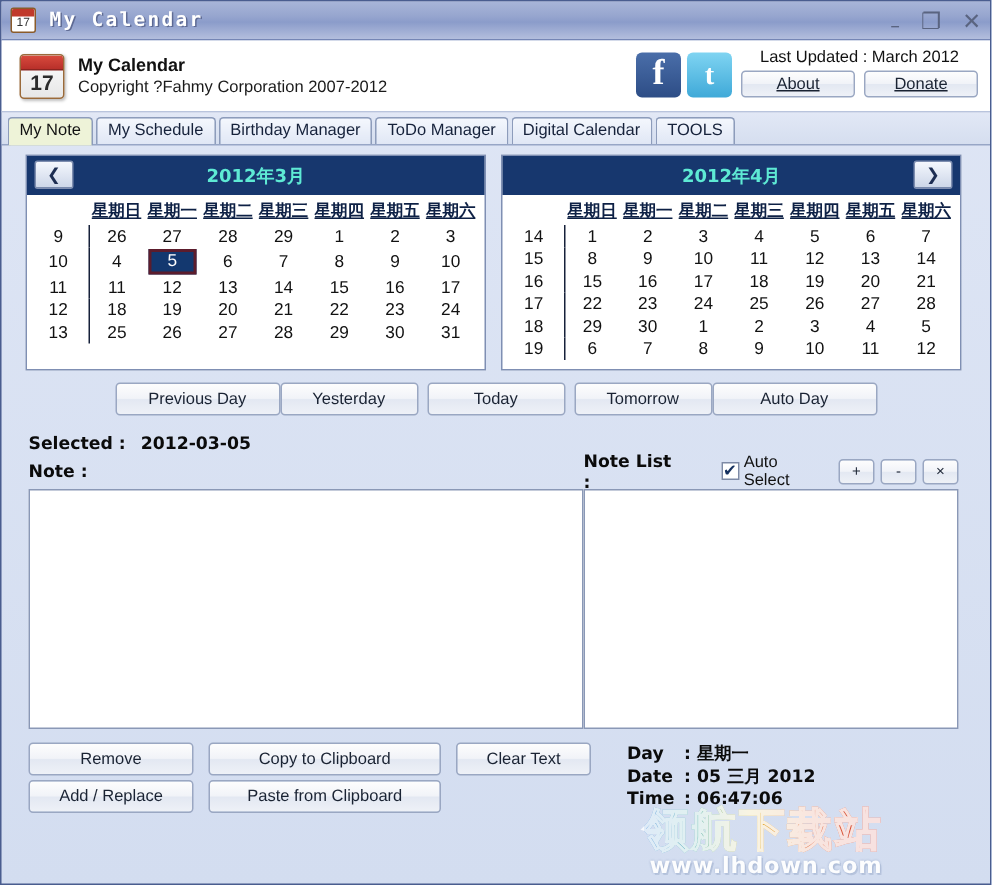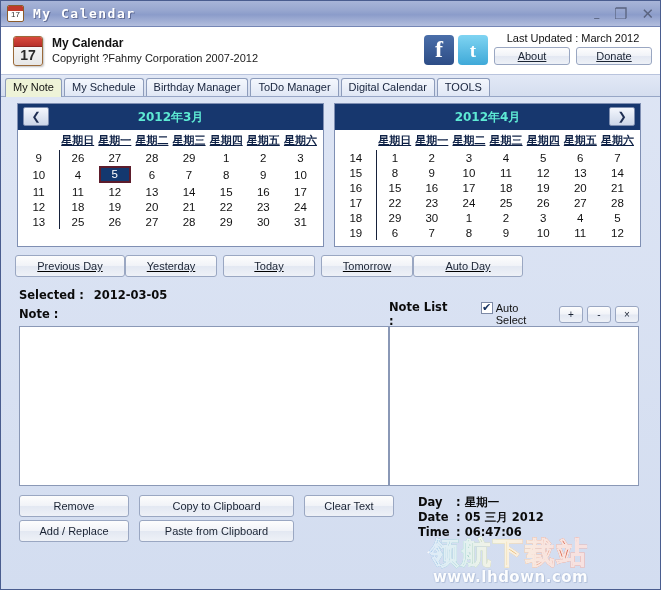--- a/index.html
+++ b/index.html
@@ -226,22 +226,21 @@
     background: #13386f;
     border: 2px solid #5c1c2c;
     color: #ffffff;
     padding: 0px 11px;
     line-height: 13px;
   }
 
   
   .daynav {
     display: flex; margin: 8px 14px 0 14px;
-    justify-content: flex-start;
-    text-decoration: underline;
+    justify-content: center;
   }
   .daynav .btn { width: 110px; padding: 4px 0; font-size: 11px; }
   .daynav .mid { display: flex; gap: 6px; }
   .daynav .mid .btn { width: 92px; }
 
   .selrow {
     display: flex; align-items: center;
     margin: 8px 14px 0 18px;
     height: 20px;
   }
@@ -271,21 +270,21 @@
     display: flex; flex-direction: column;
     align-items: center; justify-content: center;
     font-size: 6px; line-height: 6px; color: #23406e;
   }
 
   
   .panes { display: flex; margin: 0 12px 0 18px; gap: 0; }
   .pane-left { width: 370px; }
   .pane-right { width: 250px; }
   .pane-head { display: flex; align-items: center; height: 18px; }
-  .chk-wrap { display: flex; align-items: flex-start; gap: 3px; margin-left: 26px; }
+  .chk-wrap { display: flex; align-items: center; gap: 3px; margin-left: 26px; }
   .chk {
     width: 12px; height: 12px; background: #ffffff;
     border: 1px solid #7d8aa6;
     position: relative;
   }
   .chk::after {
     content: "✔"; position: absolute; left: 0px; top: -2px;
     font-size: 11px; color: #16315f;
   }
   .chk-label { font-size: 11px; color: #111; }

